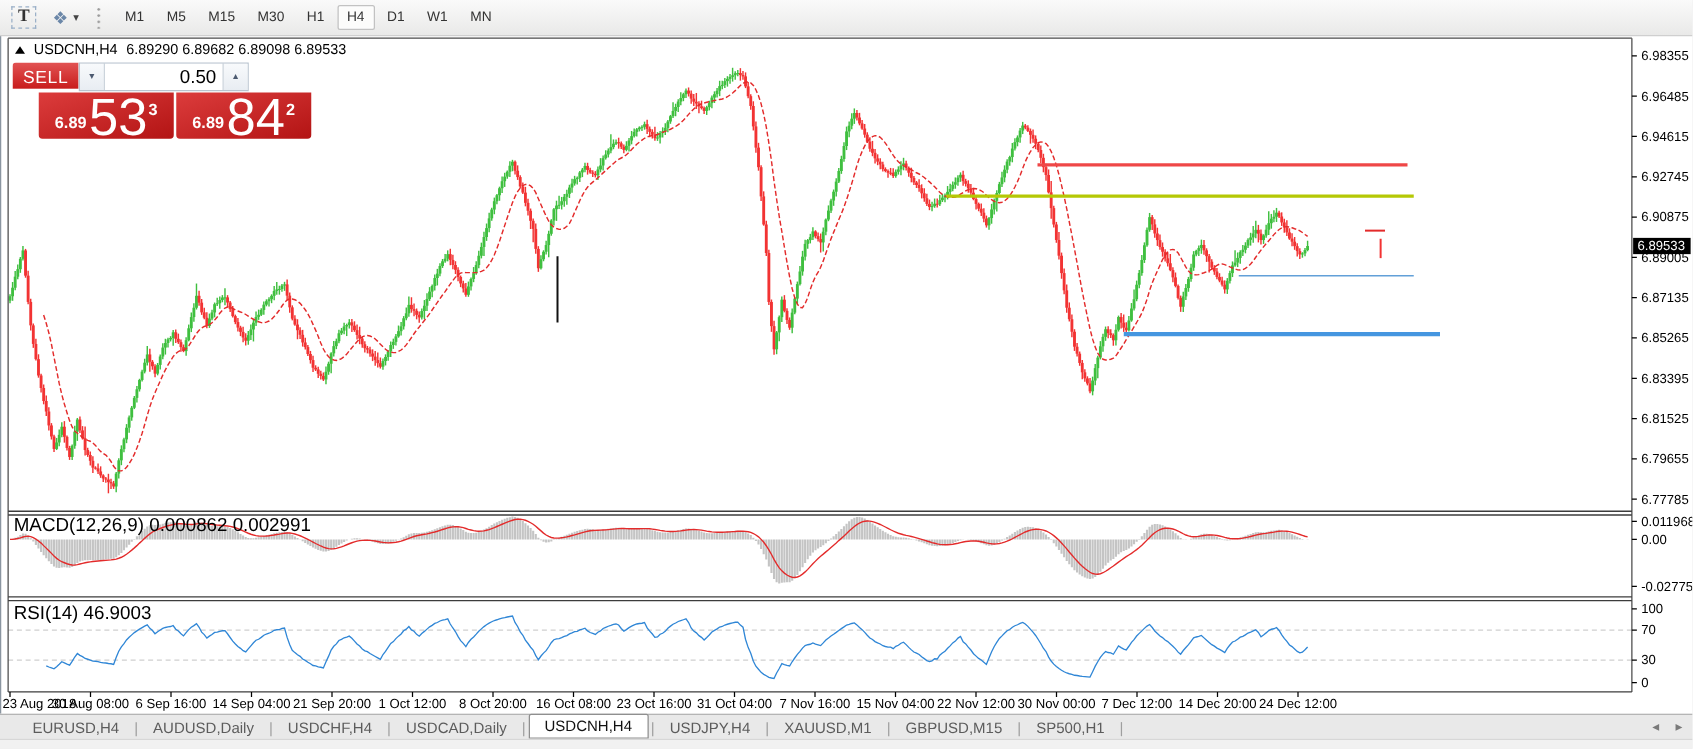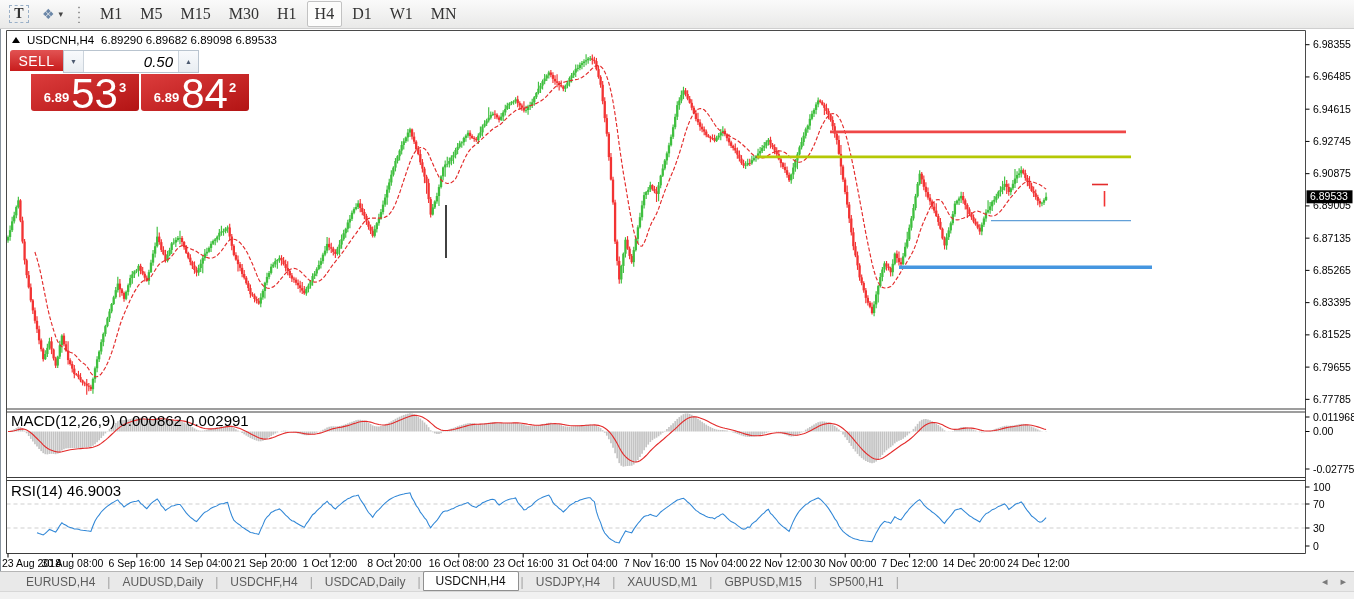--- a/index.html
+++ b/index.html
@@ -10,22 +10,22 @@
     display:flex;align-items:center;z-index:20;}
   .tool-btn{width:26px;height:22px;margin-left:6px;display:flex;align-items:center;justify-content:center;cursor:pointer;}
   #text-tool span{font-family:"Liberation Serif",serif;font-size:14px;font-weight:bold;color:#333;
     padding:0 4px;outline:1px dashed #9ab0c8;}
   #arrange-tool{margin-left:10px;display:flex;align-items:center;cursor:pointer;}
   #arrange-tool .glyph{font-size:14px;color:#6b87a8;}
   #arrange-tool .caret{font-size:9px;color:#444;margin-left:4px;}
   .grip{width:4px;height:18px;margin:0 10px 0 14px;
     background:radial-gradient(circle,#9a9a9a 0.8px,transparent 1.2px);
     background-size:4px 5px;background-repeat:repeat-y;}
-  .tf-btn{font-size:16px;color:#333;padding:3px 7px;margin:0 1px;border:1px solid transparent;
-    background:transparent;border-radius:2px;cursor:pointer;font-family:Liberation Serif, serif;}
+  .tf-btn{font-size:11px;color:#333;padding:3px 7px;margin:0 1px;border:1px solid transparent;
+    background:transparent;border-radius:2px;cursor:pointer;font-family:Liberation Sans, sans-serif;}
   .tf-btn.active{background:#fcfcfb;border-color:#c2c2c2;box-shadow:inset 0 0 3px #fff;}
   
   #chart-frame{position:absolute;left:0;top:28px;width:1353px;height:543px;background:#fff;
     border-left:1px solid #8a95a0;z-index:1;}
   #chart-svg{position:absolute;left:0;top:0;width:1354px;height:599px;z-index:5;pointer-events:none;}
   
   #chart-title{position:absolute;left:12px;top:34px;z-index:10;font-size:11.5px;color:#000;
     display:flex;align-items:center;}
   #chart-title .tri{width:0;height:0;border-left:4px solid transparent;border-right:4px solid transparent;
     border-bottom:6px solid #000;margin-right:7px;cursor:pointer;}
@@ -35,21 +35,21 @@
   .tp-btn{background:linear-gradient(#e25353,#c81c1c);color:#fff;font-size:14px;letter-spacing:.5px;
     display:flex;align-items:center;justify-content:center;border-bottom:2px solid #fff;cursor:pointer;}
   #sell-btn{width:53px;border-radius:3px 0 0 0;}
   #buy-btn{width:51px;border-radius:0 3px 0 0;margin-top:42px;}
   #vol-box{flex:1;display:flex;background:#fff;border:1px solid #b9c4cf;box-sizing:border-box;}
   .spin{width:19px;background:linear-gradient(#f8fafc,#e8edf2);border:0;display:flex;align-items:center;
     justify-content:center;font-size:7px;color:#4c5a70;cursor:pointer;}
   #spin-down{border-right:1px solid #ccd4dc;}
   #spin-up{border-left:1px solid #ccd4dc;}
   #vol-input{flex:1;border:0;outline:0;font-size:15px;text-align:right;padding:0 5px 0 0;width:50px;
-    font-family:"Liberation Sans",sans-serif;color:#000;font-style:italic;}
+    font-family:"Liberation Sans",sans-serif;color:#000;}
   #tp-row2{display:flex;margin-top:1px;margin-left:21px;}
   .price-box{width:108px;height:37px;background:linear-gradient(160deg,#dc3c3c,#b31414);color:#fff;
     display:flex;align-items:flex-end;justify-content:center;border-radius:0 0 3px 3px;cursor:pointer;
     padding-bottom:2px;box-sizing:border-box;}
   .price-box + .price-box{margin-left:2px;}
   .p-small{font-size:13px;font-weight:bold;margin:0 2px 4px 0;}
   .p-big{font-size:42px;line-height:30px;}
   .p-sup{font-size:13px;font-weight:bold;margin:2px 0 14px 1px;}
   .ind-label{position:absolute;z-index:10;font-size:15px;color:#000;}
   #macd-label{left:11px;top:412px;}

